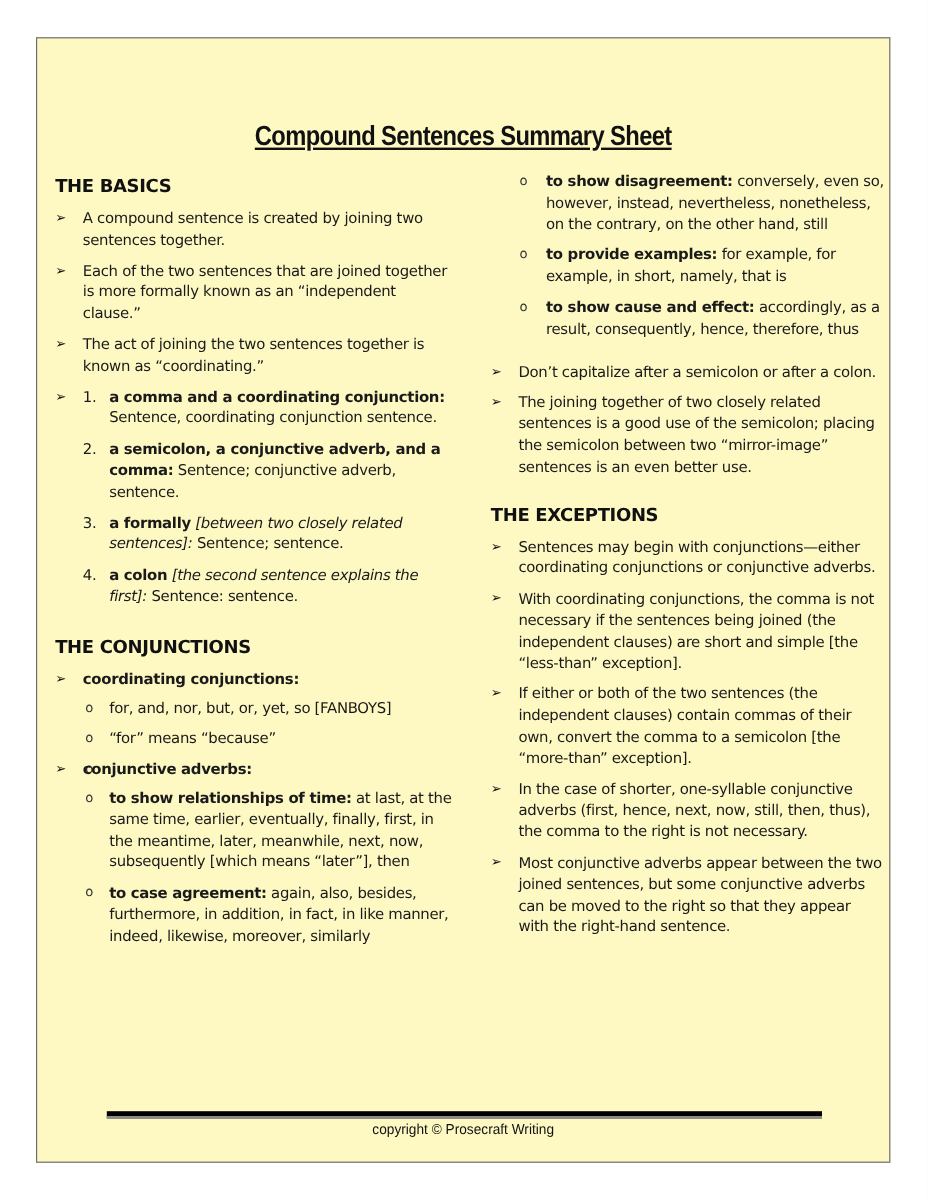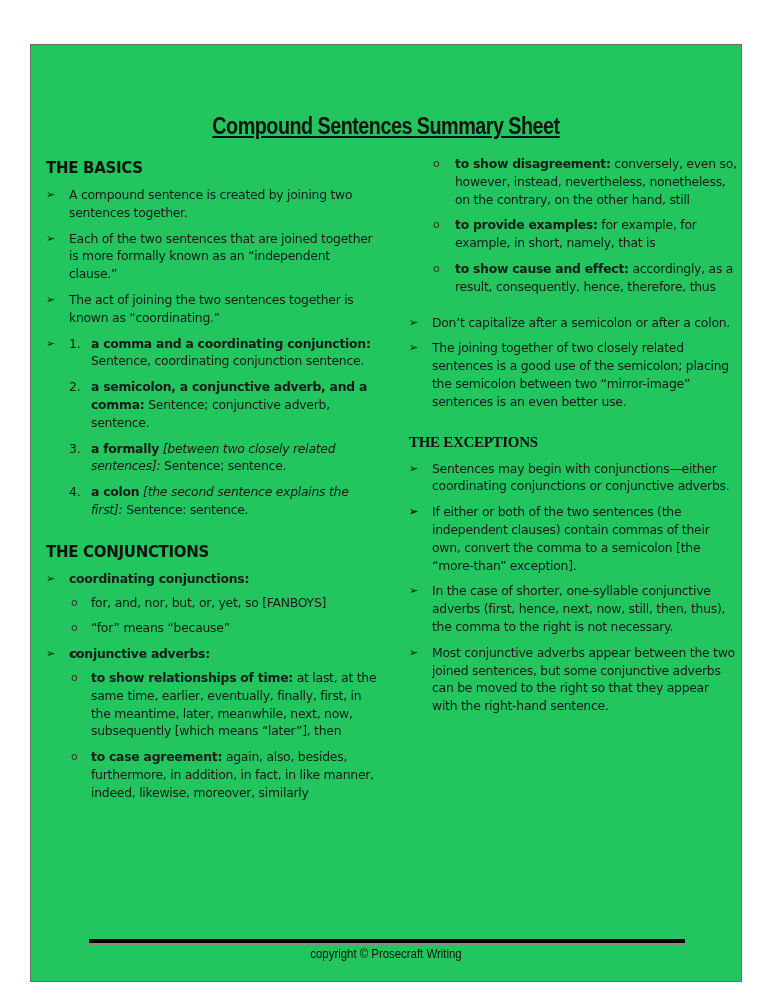--- a/index.html
+++ b/index.html
@@ -1,19 +1,19 @@
 <!DOCTYPE html>
 <html><head>
 <meta charset="utf-8">
 <style>
   html, body { margin: 0; padding: 0; background: #ffffff; }
   body { width: 773px; height: 1000px; position: relative; overflow: hidden; }
   .page {
-    position: absolute; left: 30px; top: 44px; width: 710px; height: 936px;
-    border: 1.5px solid #6e6e6e; background: #22c55e;
+    position: absolute; left: 30px; top: 31px; width: 710px; height: 936px;
+    border: 1.5px solid #6e6e6e; background: #fef9c3;
   }
   .title {
     position: absolute; left: 0; right: 0; top: 68px; text-align: center;
     font-family: "Liberation Sans", sans-serif; font-weight: bold;
     font-size: 23px; text-decoration: underline; letter-spacing: -0.6px;
     transform: scaleX(0.86); color: #111;
   }
   .col { position: absolute; top: 112px; font-family: "DejaVu Sans", sans-serif; color: #1a1a1a; }
   .col.left { left: 15px; width: 335px; }
   .col.right { left: 378px; width: 328px; }
@@ -94,24 +94,24 @@
     </ul>
 
     <section style="margin-top:18px;">
       <ul class="txt">
         <li class="arrow-item"><span class="arrow">➢</span><span>Don’t capitalize after a semicolon or after a colon.</span></li>
         <li class="arrow-item"><span class="arrow">➢</span><span>The joining together of two closely related sentences is a good use of the semicolon; placing the semicolon between two “mirror-image” sentences is an even better use.</span></li>
       </ul>
     </section>
 
     <section style="margin-top:20px;">
-      <h2 style="margin-bottom:7px;font-family:Liberation Serif, serif;">THE EXCEPTIONS</h2>
+      <h2 style="margin-bottom:7px;">THE EXCEPTIONS</h2>
       <ul class="txt">
         <li class="arrow-item"><span class="arrow">➢</span><span>Sentences may begin with conjunctions—either coordinating conjunctions or conjunctive adverbs.</span></li>
-        <li class="arrow-item"><span class="arrow">➢</span></li>
+        <li class="arrow-item"><span class="arrow">➢</span><span>With coordinating conjunctions, the comma is not necessary if the sentences being joined (the independent clauses) are short and simple [the “less-than” exception].</span></li>
         <li class="arrow-item"><span class="arrow">➢</span><span>If either or both of the two sentences (the independent clauses) contain commas of their own, convert the comma to a semicolon [the “more-than” exception].</span></li>
         <li class="arrow-item"><span class="arrow">➢</span><span>In the case of shorter, one-syllable conjunctive adverbs (first, hence, next, now, still, then, thus), the comma to the right is not necessary.</span></li>
         <li class="arrow-item"><span class="arrow">➢</span><span>Most conjunctive adverbs appear between the two joined sentences, but some conjunctive adverbs can be moved to the right so that they appear with the right-hand sentence.</span></li>
       </ul>
     </section>
   </div>
 
   <div class="footer-rule"></div>
   <div class="footer">copyright © Prosecraft Writing</div>
 </div>

